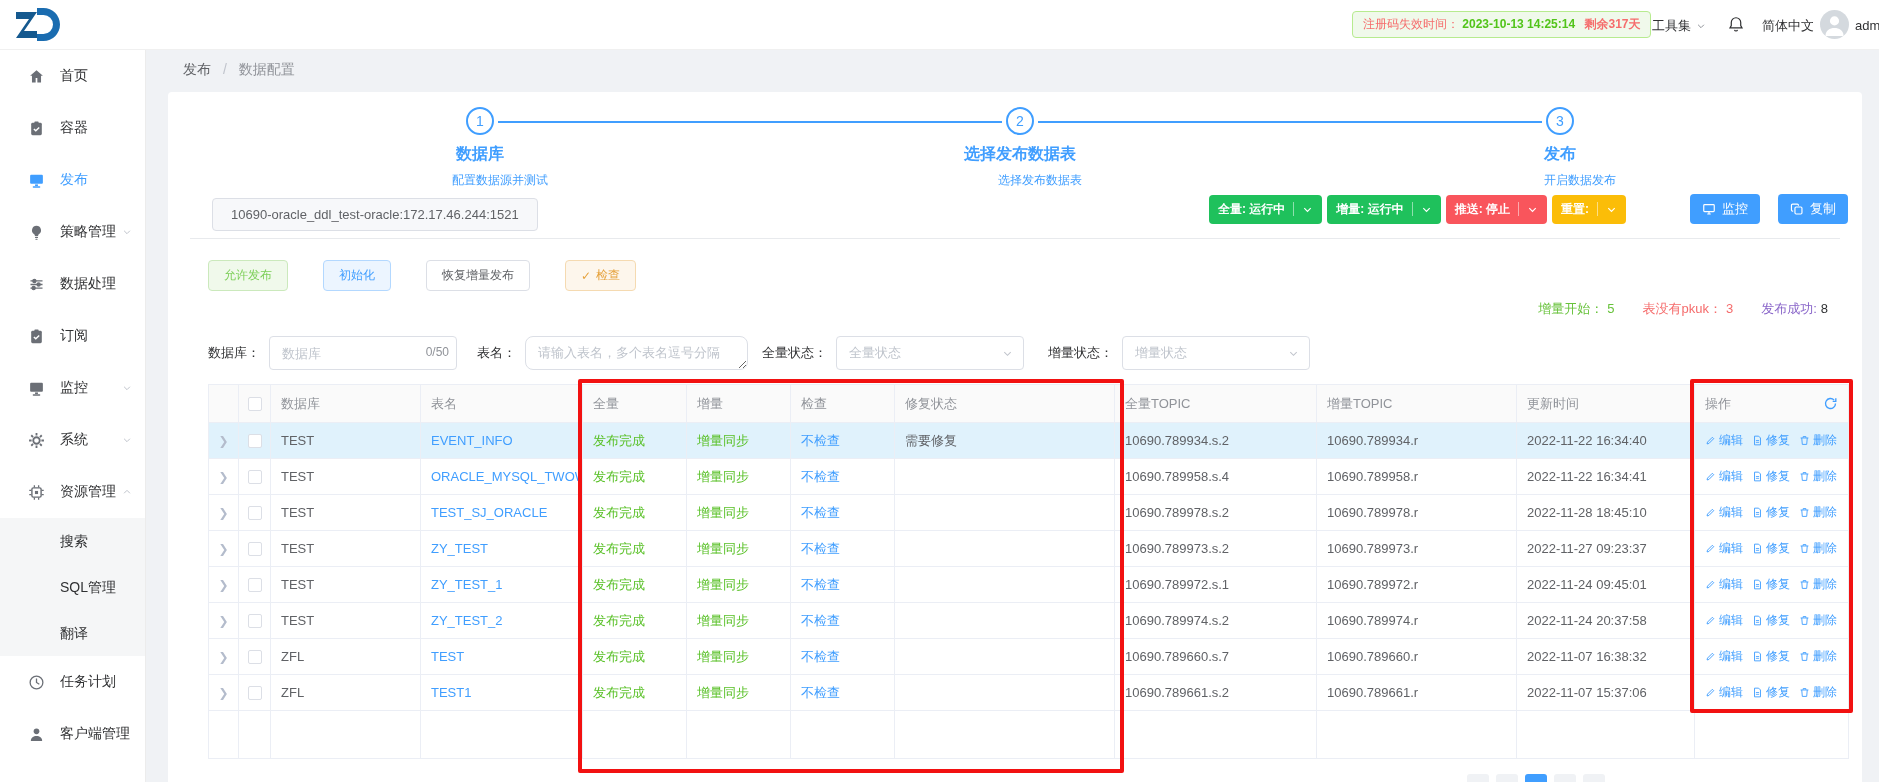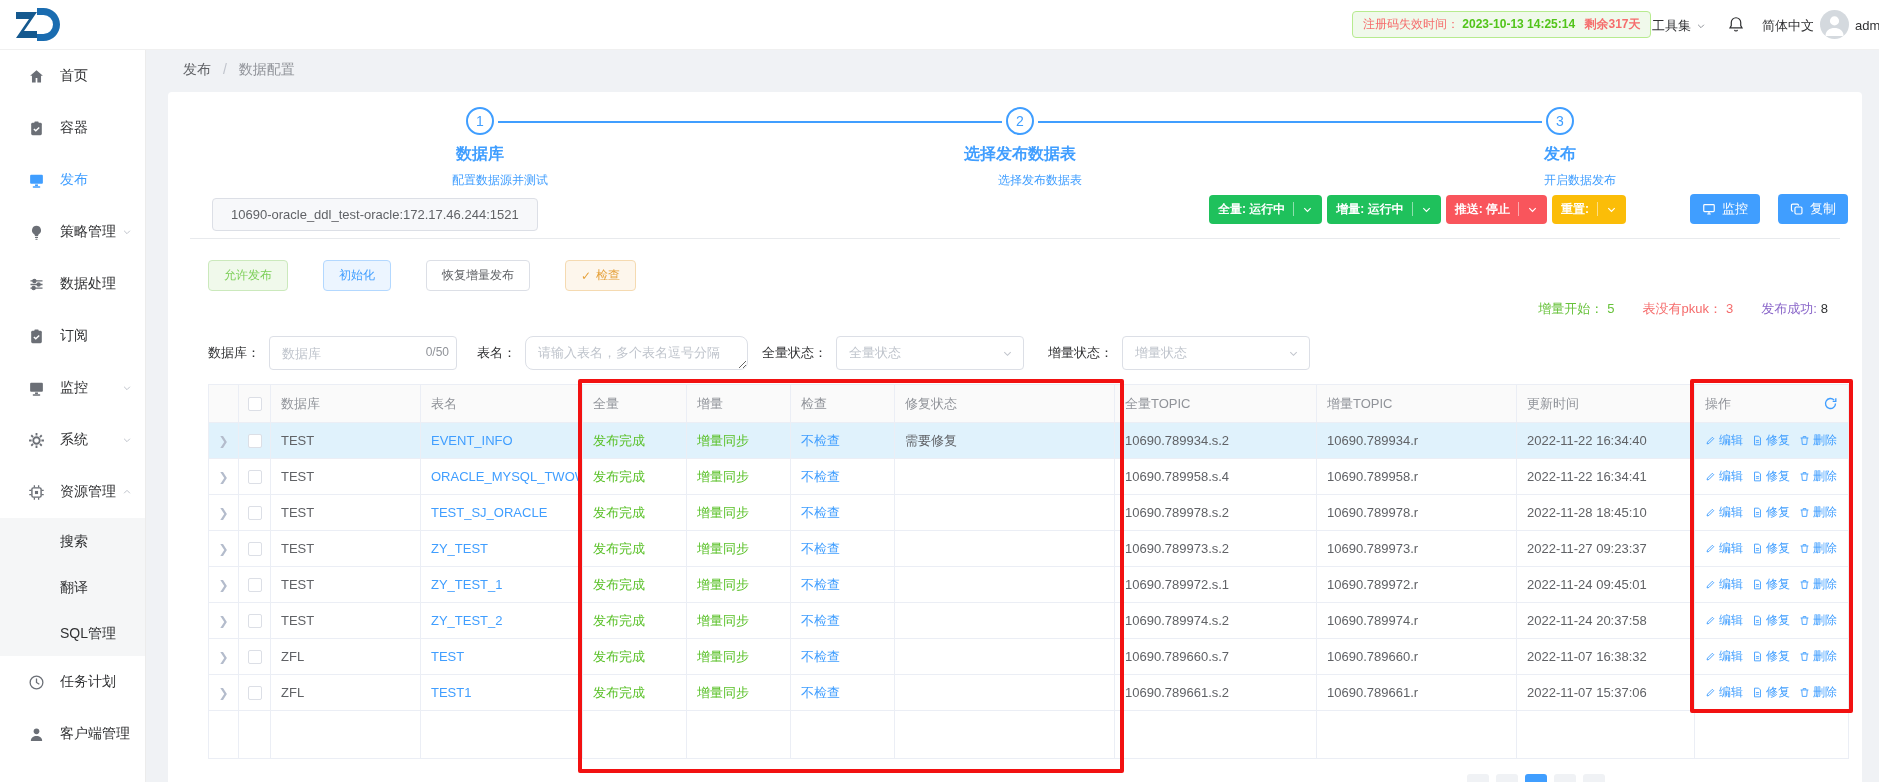--- a/index.html
+++ b/index.html
@@ -265,22 +265,22 @@
       </span>
     <span>资源管理</span>
     <span class="side-chev">
         <svg width="10" height="10" viewBox="0 0 24 24">
           <path d="M5 15l7-7 7 7" fill="none" stroke="#c0c4cc" stroke-width="2.4"></path>
         </svg>
       </span>
   </div>
   <div class="side-sub">
     <div class="sub-item">搜索</div>
+    <div class="sub-item">SQL管理</div>
     <div class="sub-item">翻译</div>
-    <div class="sub-item">SQL管理</div>
   </div>
   <div class="side-item">
     <span class="ic">
         <svg viewBox="0 0 24 24">
           <circle cx="12" cy="12" r="9" fill="none" stroke="#6b6f76" stroke-width="1.8" class="st"></circle>
           <path d="M12 6.5V12l4 2.4" fill="none" stroke="#6b6f76" stroke-width="1.8" class="st"></path>
         </svg>
       </span>
     <span>任务计划</span>
   </div>

